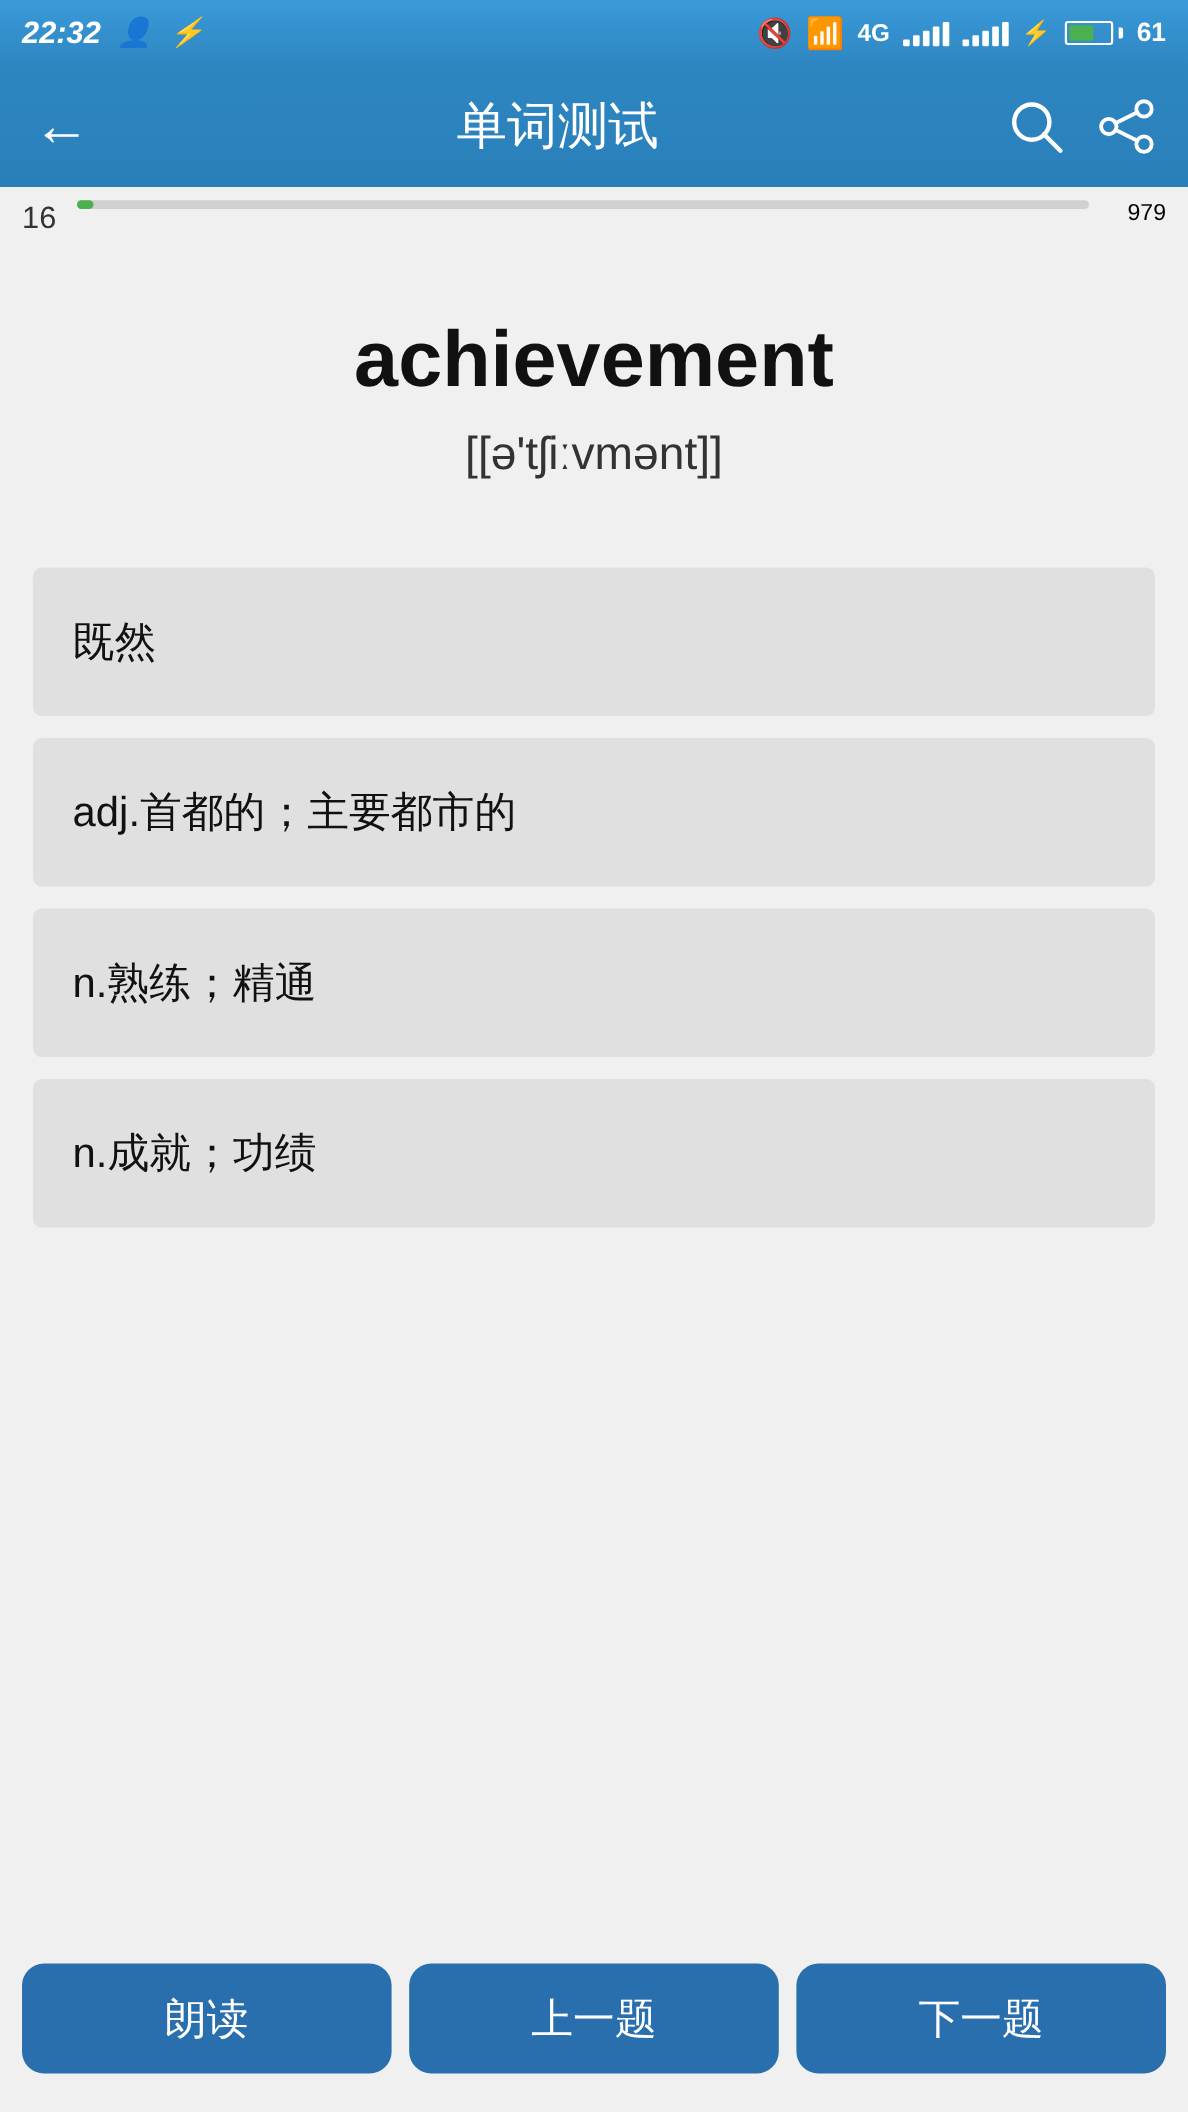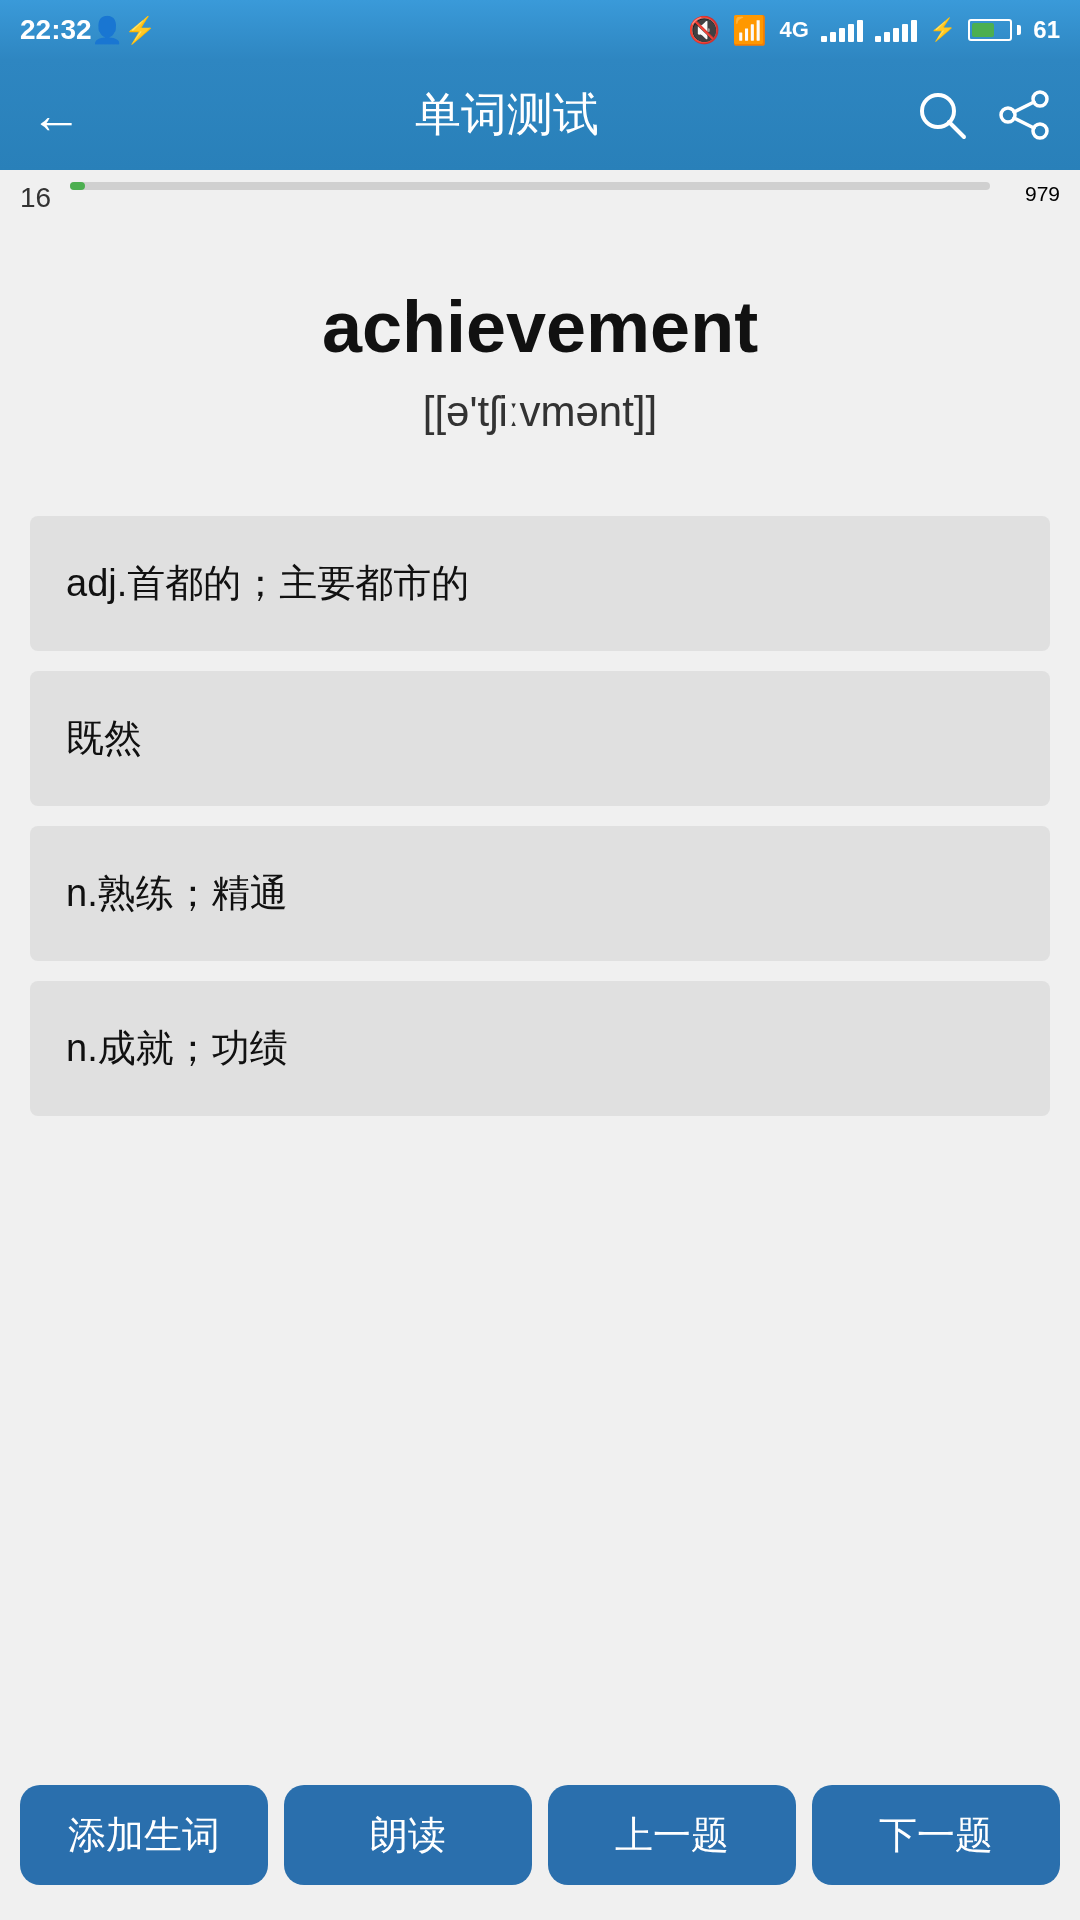--- a/index.html
+++ b/index.html
@@ -27,21 +27,23 @@
       align-items: center;
       justify-content: space-between;
       padding: 0 20px;
       color: white;
       font-size: 28px;
       font-weight: bold;
     }
 
     .status-bar-left {
       display: flex;
-      align-items: flex-end;
+      align-items: flex-start;
+      gap: 15px;
+      font-style: italic;
     }
 
     .status-bar-right {
       display: flex;
       align-items: center;
       gap: 12px;
       font-size: 24px;
     }
 
     .battery-icon {
@@ -329,30 +331,27 @@
   </div>
   <span class="progress-num-right">979</span>
 </div>
 
 <div class="word-area">
   <div class="word-text">achievement</div>
   <div class="phonetic-text">[[ə'tʃiːvmənt]]</div>
 </div>
 
 <div class="options-area">
+  <button class="option-item">既然</button>
   <button class="option-item">adj.首都的；主要都市的</button>
-  <button class="option-item">既然</button>
   <button class="option-item">n.熟练；精通</button>
   <button class="option-item">n.成就；功绩</button>
 </div>
 
 <div class="bottom-bar">
-  <button class="bottom-btn">
-    <span>添加生词</span>
-  </button>
   <button class="bottom-btn">
     <span>朗读</span>
   </button>
   <button class="bottom-btn">
     <span>上一题</span>
   </button>
   <button class="bottom-btn">
     <span>下一题</span>
   </button>
 </div>

